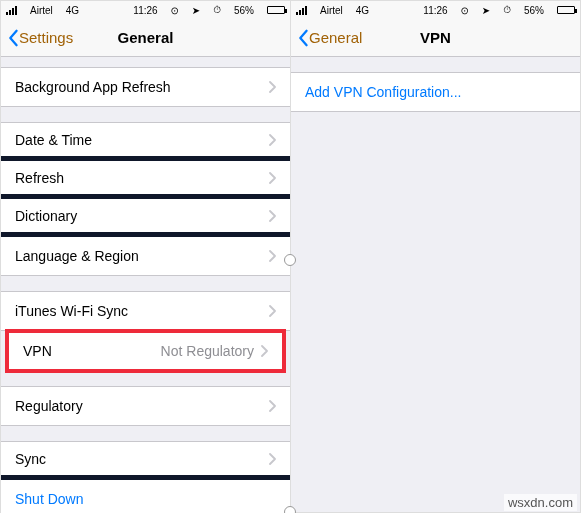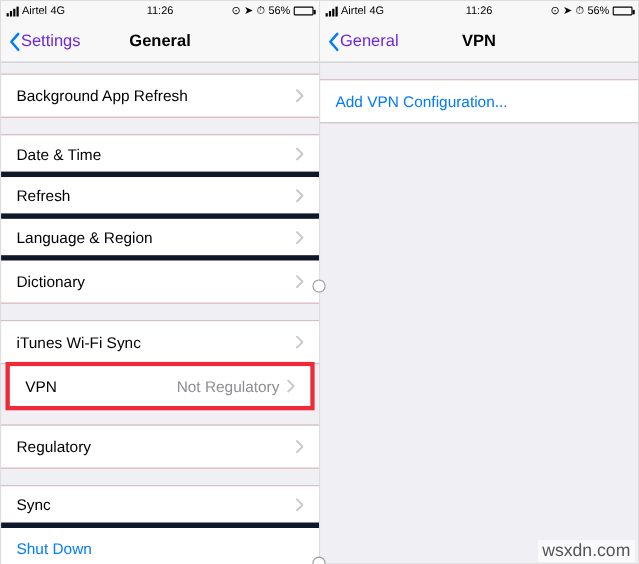--- a/index.html
+++ b/index.html
@@ -25,21 +25,21 @@
     .status-bar {
       height: 18px;
       background: #f8f8f8;
       display: flex;
       align-items: center;
       justify-content: space-between;
       padding: 0 5px;
       font-size: 10px;
       color: #000;
     }
-    .status-left, .status-right { display: flex; align-items: center; gap: 3px; }
+    .status-left, .status-right { display: flex; align-items: center; gap: 13px; }
     .status-center { position: absolute; left: 50%; transform: translateX(-50%); font-weight: 400; }
     .signal-bars { display: inline-flex; align-items: flex-end; gap: 1px; }
     .signal-bars span { width: 2px; background: #000; }
     .signal-bars span:nth-child(1) { height: 3px; }
     .signal-bars span:nth-child(2) { height: 5px; }
     .signal-bars span:nth-child(3) { height: 7px; }
     .signal-bars span:nth-child(4) { height: 9px; }
     .battery { width: 18px; height: 8px; border: 1px solid #000; border-radius: 1px; position: relative; }
     .battery::after { content: ''; position: absolute; right: -3px; top: 2px; width: 2px; height: 4px; background: #000; }
     .battery-fill { height: 100%; width: 56%; background: #000; }
@@ -49,35 +49,35 @@
       background: #f8f8f8;
       border-bottom: 1px solid #c8c7cc;
       display: flex;
       align-items: center;
       position: relative;
       padding: 0 6px;
     }
     .nav-back {
       display: flex;
       align-items: center;
-      color: #6d28d9;
+      color: #a16207;
       font-size: 15px;
     }
     .nav-back svg { width: 12px; height: 18px; }
     .nav-title {
       position: absolute;
       left: 50%;
       transform: translateX(-50%);
       font-weight: 600;
       font-size: 15px;
       color: #000;
     }
     
     .content { padding-top: 0; }
-    .group { margin-top: 15px; background: #fca5a5; border-top: 1px solid #c8c7cc; border-bottom: 1px solid #c8c7cc; }
+    .group { margin-top: 15px; background: #4d7c0f; border-top: 1px solid #c8c7cc; border-bottom: 1px solid #c8c7cc; }
     .group.tight { margin-top: 10px; }
     .row {
       display: flex;
       align-items: center;
       min-height: 38px;
       padding: 0 14px;
       border-bottom: 5px solid #0f172a;
       background: #fff;
       font-size: 14px;
       color: #000;
@@ -108,21 +108,21 @@
       border-radius: 50%;
       z-index: 50;
     }
     .knob.top { left: 284px; top: 254px; }
     .knob.bottom { left: 284px; top: 506px; }
     
     .watermark {
       position: absolute;
       right: 4px;
       bottom: 2px;
-      font-size: 16px;
+      font-size: 13px;
       color: #555;
       background: rgba(255,255,255,0.7);
       padding: 1px 4px;
       z-index: 60;
     }
   </style>
 </head>
 <body>
 
 <div class="screen left">
@@ -180,29 +180,29 @@
       </div>
       <div class="row">
         <span class="row-label">Refresh</span>
         <span class="chevron">
             <svg viewBox="0 0 8 12">
               <path d="M2 1 L7 6 L2 11" stroke="#c7c7cc" stroke-width="1.8" fill="none" stroke-linecap="round" stroke-linejoin="round"></path>
             </svg>
           </span>
       </div>
       <div class="row">
+        <span class="row-label">Dictionary</span>
+        <span class="chevron">
+            <svg viewBox="0 0 8 12">
+              <path d="M2 1 L7 6 L2 11" stroke="#c7c7cc" stroke-width="1.8" fill="none" stroke-linecap="round" stroke-linejoin="round"></path>
+            </svg>
+          </span>
+      </div>
+      <div class="row">
         <span class="row-label">Language &amp; Region</span>
-        <span class="chevron">
-            <svg viewBox="0 0 8 12">
-              <path d="M2 1 L7 6 L2 11" stroke="#c7c7cc" stroke-width="1.8" fill="none" stroke-linecap="round" stroke-linejoin="round"></path>
-            </svg>
-          </span>
-      </div>
-      <div class="row">
-        <span class="row-label">Dictionary</span>
         <span class="chevron">
             <svg viewBox="0 0 8 12">
               <path d="M2 1 L7 6 L2 11" stroke="#c7c7cc" stroke-width="1.8" fill="none" stroke-linecap="round" stroke-linejoin="round"></path>
             </svg>
           </span>
       </div>
     </div>
 
     <div class="group">
       <div class="row">

